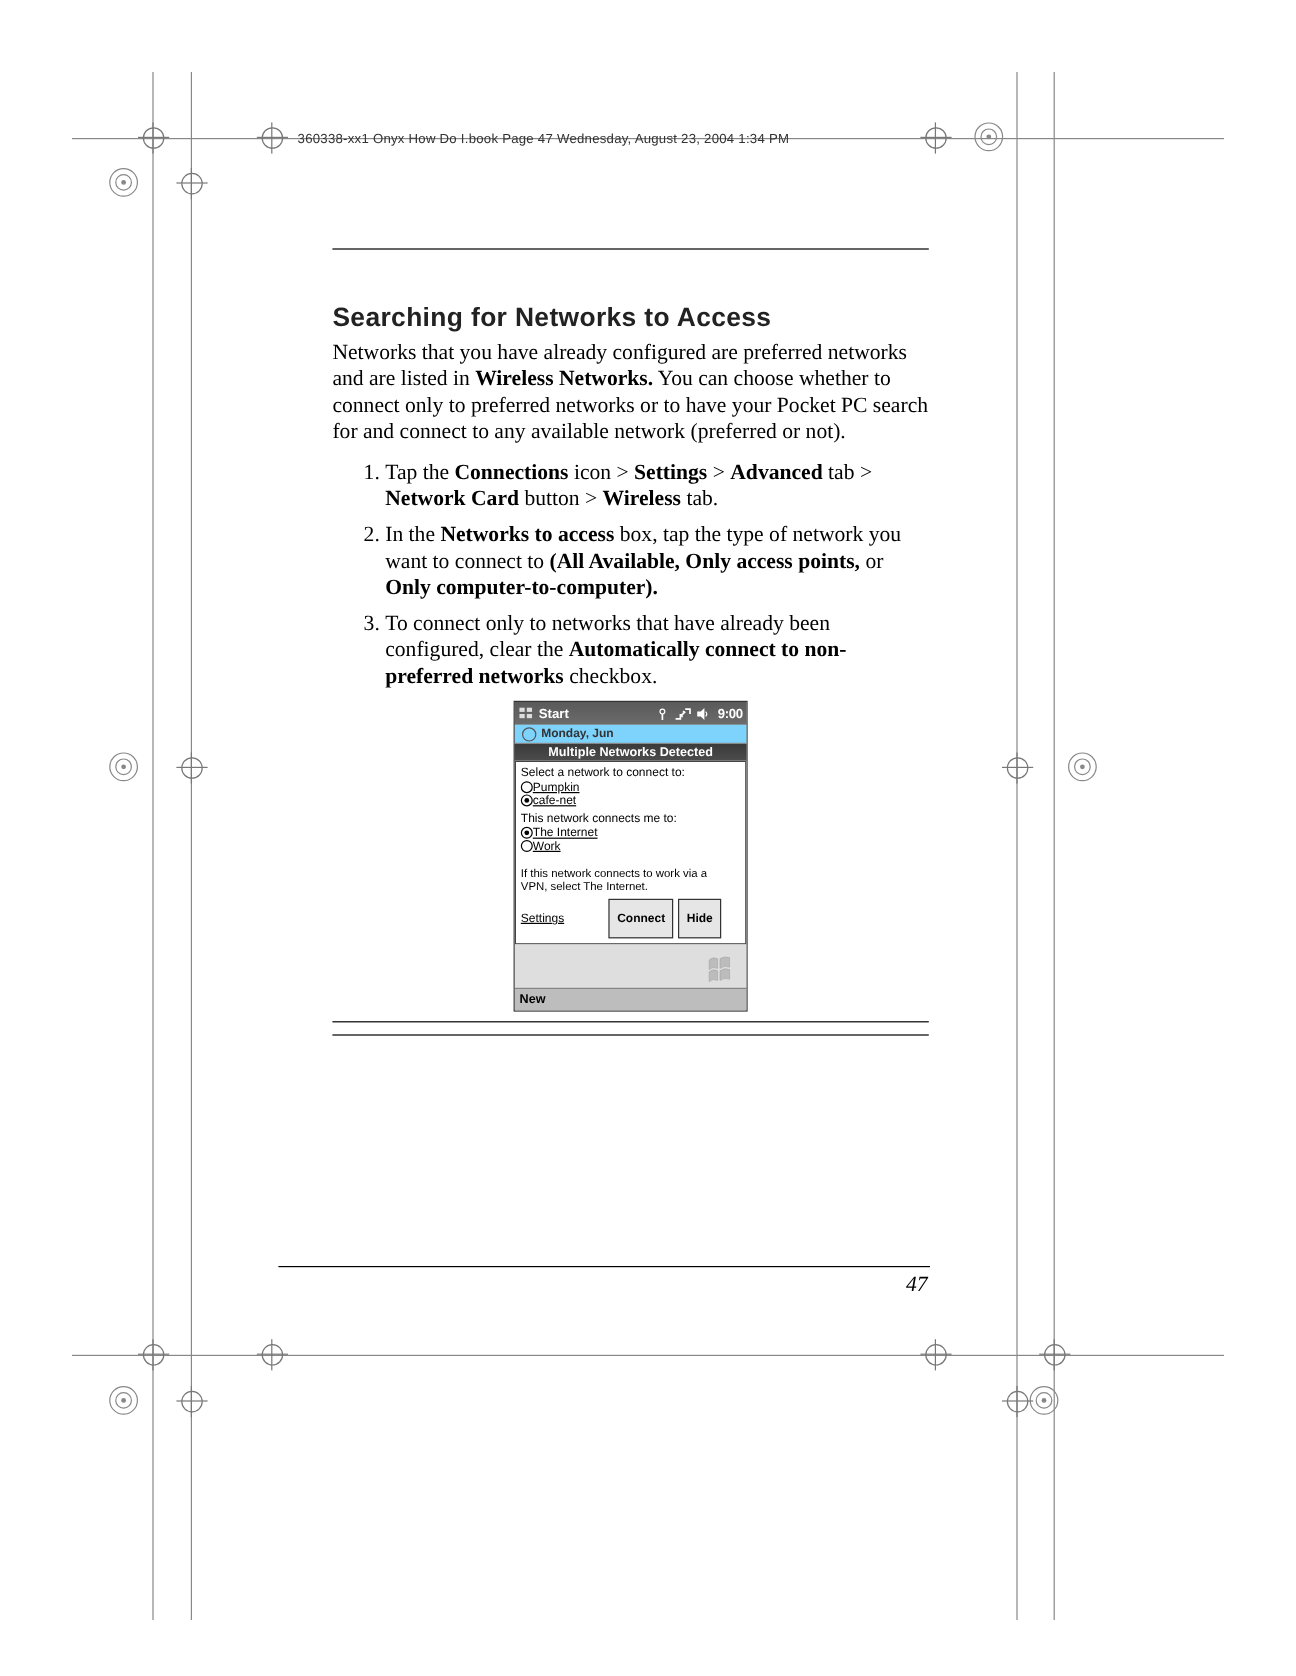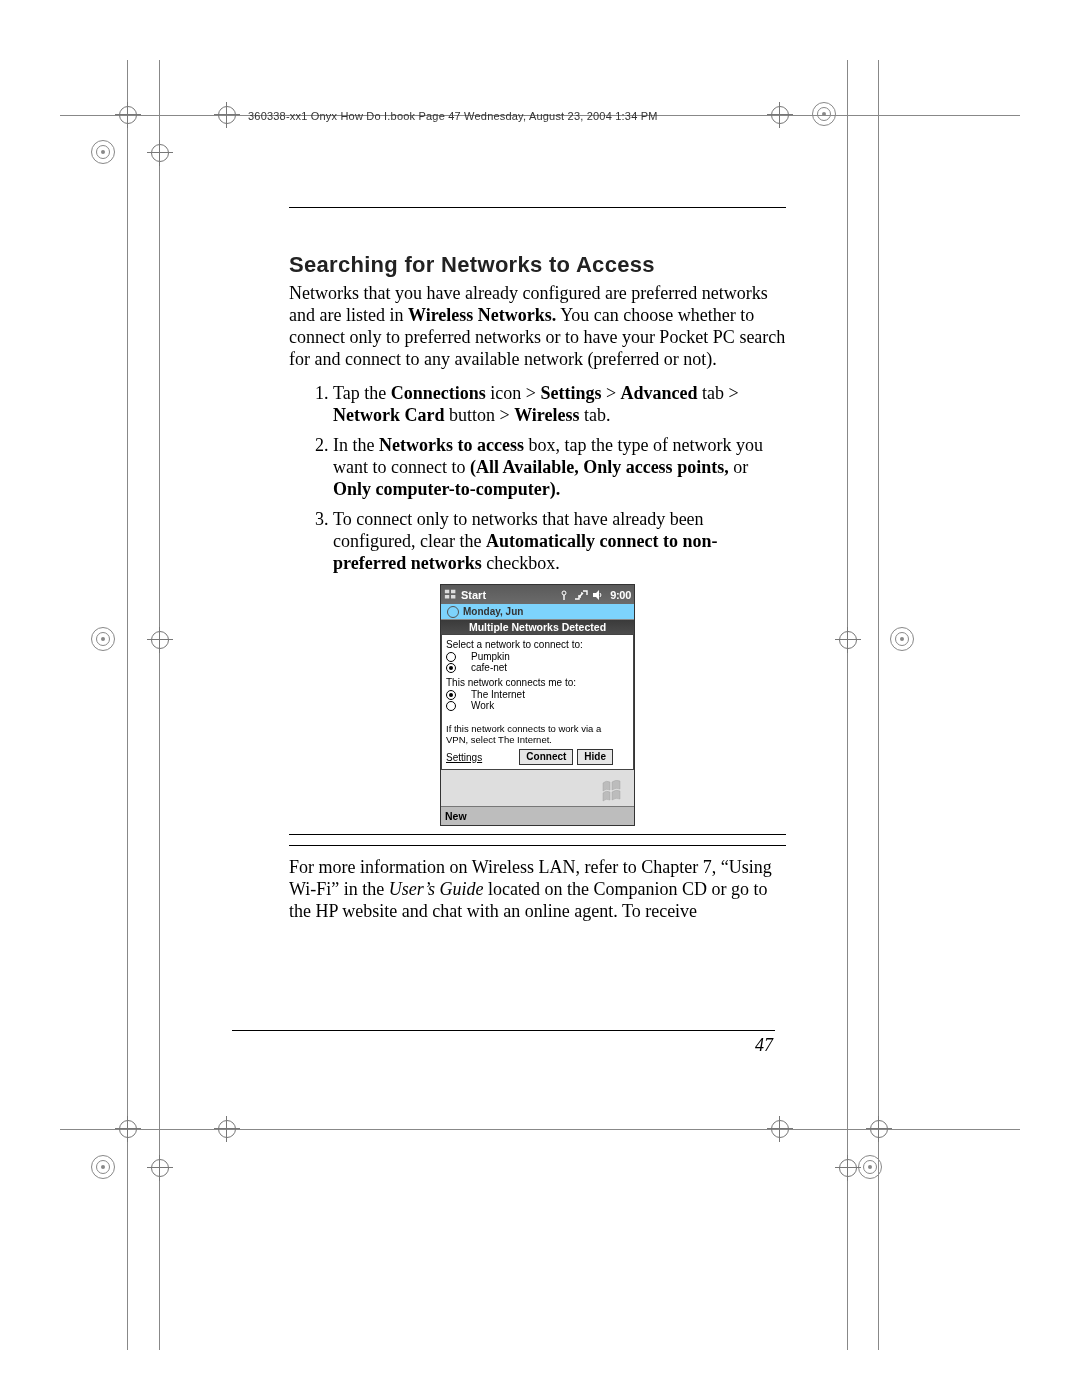--- a/index.html
+++ b/index.html
@@ -53,21 +53,21 @@
 
   
   #mark-top-left  { left: 214px; top: 102px; }
   #mark-top-right { left: 767px; top: 102px; }
   #mark-bot-left  { left: 214px; top: 1116px; }
   #mark-bot-right { left: 767px; top: 1116px; }
 
   
   .page {
     position: absolute;
-    left: 244px;
+    left: 232px;
     top: 192px;
     width: 543px;
   }
   .page-header-line {
     font-size: 11px;
     font-family: Arial, Helvetica, sans-serif;
     color: #333;
     position: absolute;
     left: 248px;
     top: 110px;
@@ -158,24 +158,24 @@
   .ppc .panel {
     background: #fff;
     border: 1px solid #444;
     margin: 0px;
     padding: 2px 20px 4px 4px;
   }
   .ppc .panel .grp { margin: 2px 0 4px 0; }
   .ppc .panel .lbl { font-size: 10px; margin-bottom: 1px; }
   .ppc .panel label.radio {
     display: flex;
-    align-items: center;
     font-size: 10px;
-    gap: 15px;
+    gap: 0;
     margin-left: 0px;
+    text-decoration: underline;
   }
   .ppc .panel input[type=radio] {
     appearance: none;
     width: 10px; height: 10px;
     border: 1px solid #000;
     border-radius: 50%;
     display: inline-block;
     position: relative;
     margin:0;
   }
@@ -201,21 +201,21 @@
     text-decoration: underline;
     font-size: 10px;
     flex:1;
   }
   .ppc .panel button {
     font-family: Tahoma, Arial, sans-serif;
     font-size: 10px;
     border: 1px solid #333;
     background: #e6e6e6;
     padding: 0 6px;
-    height: 16px;
+    height: 33px;
     line-height: 14px;
     font-weight: bold;
   }
   .ppc .taskbar-gap {
     background: #dedede;
     height: 36px;
     position: relative;
   }
   .ppc .taskbar-gap .winlogo {
     position:absolute;
@@ -238,21 +238,21 @@
     line-height: 22px;
   }
   .note-label {
     font-family: Arial, Helvetica, sans-serif;
     font-weight: 800;
   }
 
   .page-footer {
     position: absolute;
     left: 232px;
-    top: 1030px;
+    top: 1055px;
     width: 543px;
     text-decoration: underline;
   }
   .page-footer hr { border:none; border-top:1.5px solid #000; margin:0 0 4px 0;}
   .page-footer .pagenum {
     font-style: italic;
     font-size: 18px;
     float: right;
     margin-right: 2px;
   }
@@ -478,22 +478,19 @@
       <div class="bottombar">
         <span>New</span>
       </div>
     </div>
 
     <hr class="thin">
 
 
     <hr class="thin" style="margin-top:10px;">
 
-    <p class="para" style="margin-top:10px;">
-      <span>For more information on Wireless LAN, refer to Chapter 7, “Using Wi-Fi” in the </span><i>User’s Guide</i><span> located on the Companion CD or go to the HP website and chat with an online agent. To receive</span>
-    </p>
   </div>
 </div>
 
 <div class="page-footer">
   <hr>
   <span class="pagenum">47</span>
 </div>
 
 </body></html>

